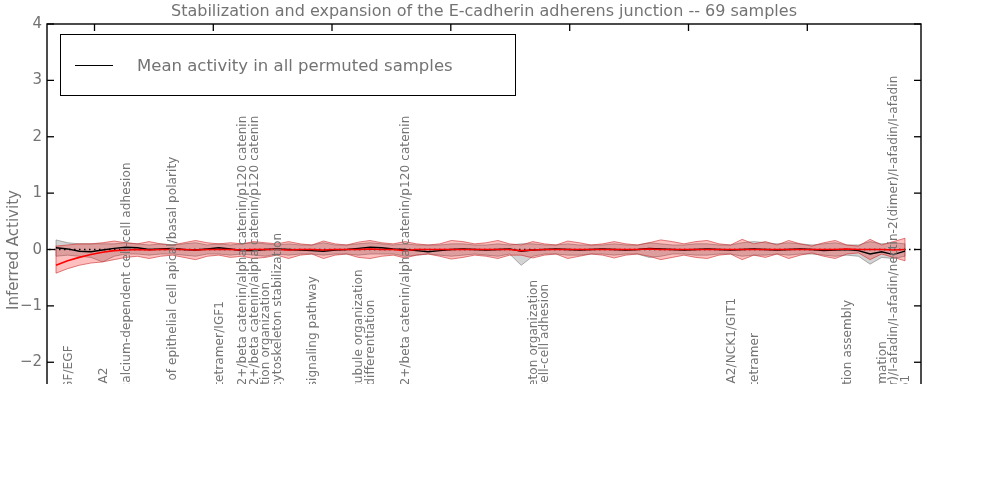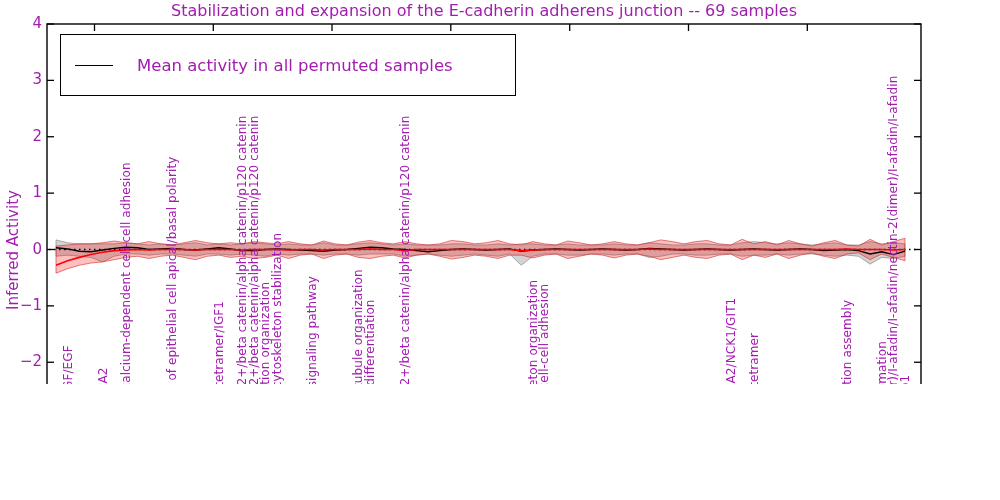--- a/index.html
+++ b/index.html
@@ -1,18 +1,18 @@
 <!DOCTYPE html>
 <html><head>
 <meta charset="utf-8">
 <style>
   html,body{margin:0;padding:0;background:#ffffff;}
   #figure{
     position:relative;width:1000px;height:384px;background:#ffffff;
-    font-family:"DejaVu Sans","Liberation Sans",sans-serif;color:#a21caf;
+    font-family:"DejaVu Sans","Liberation Sans",sans-serif;color:#737373;
     overflow:hidden;
   }
   #plot-svg{position:absolute;left:0;top:0;z-index:1;}
   .title{
     position:absolute;left:47px;top:1px;width:874px;text-align:center;
     font-size:16px;z-index:2;white-space:nowrap;
   }
   .ylabel{
     position:absolute;left:13px;top:250px;font-size:15px;white-space:nowrap;
     transform:translate(-50%,-50%) rotate(-90deg);z-index:2;

